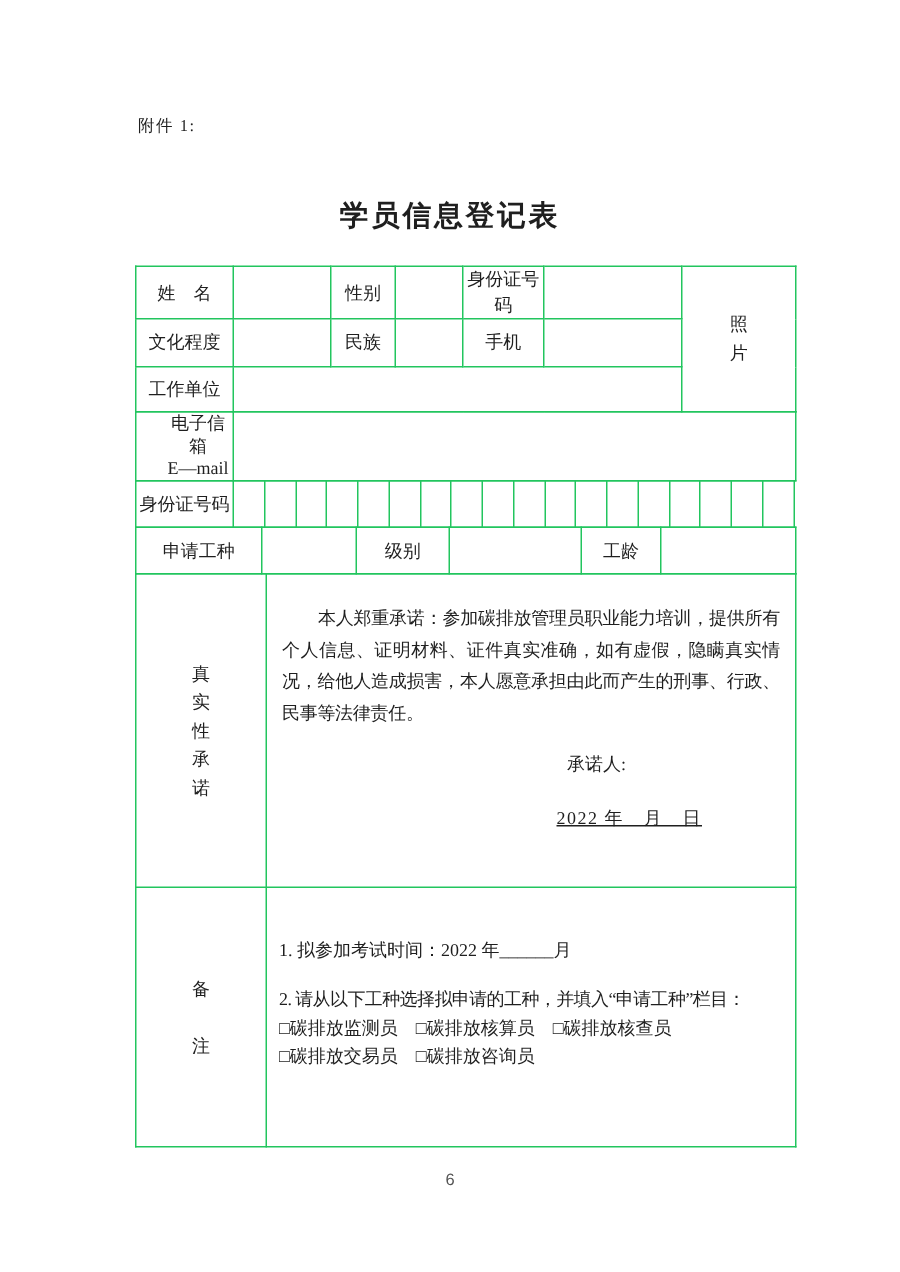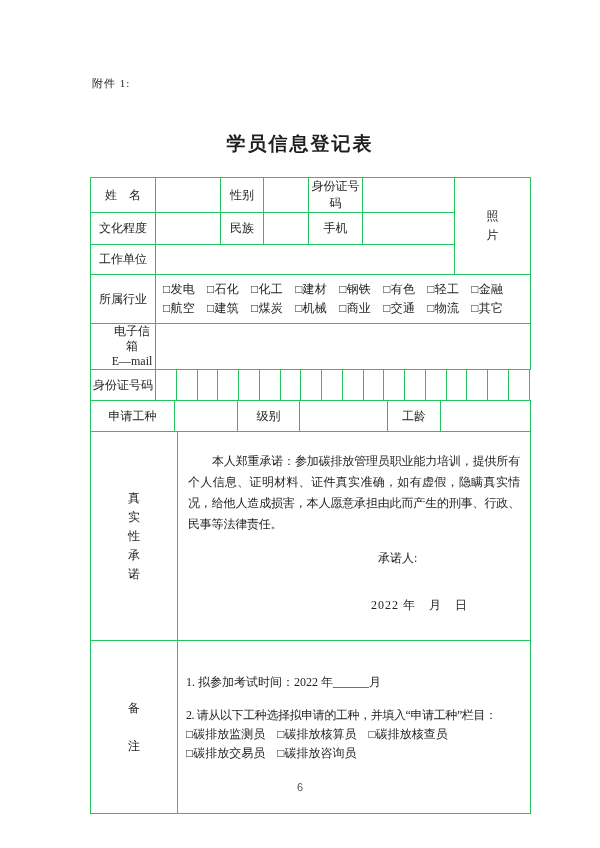--- a/index.html
+++ b/index.html
@@ -51,21 +51,21 @@
   .vlabel{white-space:pre-line;line-height:19px;}
   .commit-cell{
     vertical-align:top;text-align:left;
     padding:19px 10px 0 10px;
   }
   .para{
     text-indent:2em;text-align:justify;
     line-height:21px;letter-spacing:-0.2px;
   }
   .signer{margin:15px 0 12px 190px;}
-  .cdate{margin:30px 0 0 183px;letter-spacing:1px;}
+  .cdate{margin:19px 0 0 183px;letter-spacing:1px;text-decoration:underline;}
   .remark-cell{
     vertical-align:top;text-align:left;
     padding:32px 2px 0 8px;
     line-height:19px;
   }
   .remark-item2{margin-top:14px;}
   .tight{letter-spacing:-0.4px;}
   .pagenum{
     position:absolute;left:0;right:0;top:781px;
     text-align:center;font-size:11px;color:#555555;
@@ -118,25 +118,20 @@
       </tr>
     </tbody>
       </table>
 
     <table class="mt">
       <colgroup>
           <col style="width:65px">
           <col style="width:375px">
         </colgroup>
       <tbody>
-          <tr class="r4">
-        <td>所属行业</td>
-        <td class="opts">□发电　□石化　□化工　□建材　□钢铁　□有色　□轻工　□金融
-□航空　□建筑　□煤炭　□机械　□商业　□交通　□物流　□其它</td>
-      </tr>
       <tr class="r5">
         <td class="pre">电子信箱
 E—mail</td>
         <td></td>
       </tr>
     </tbody>
       </table>
 
     <table class="mt">
       <colgroup>

